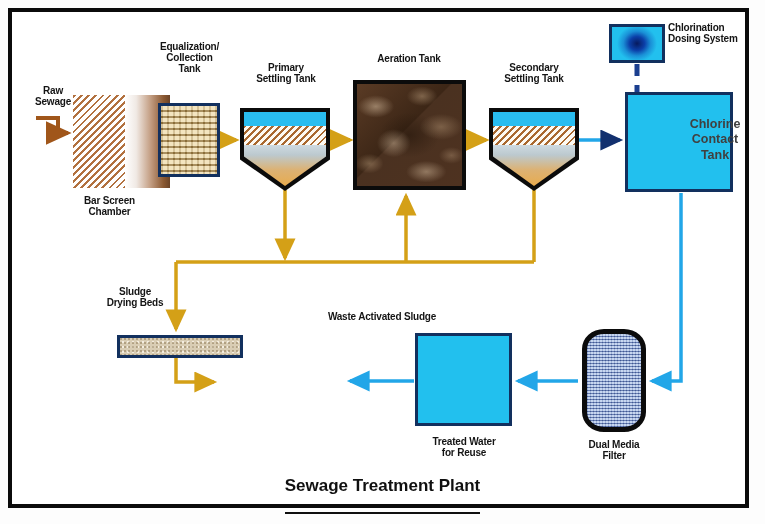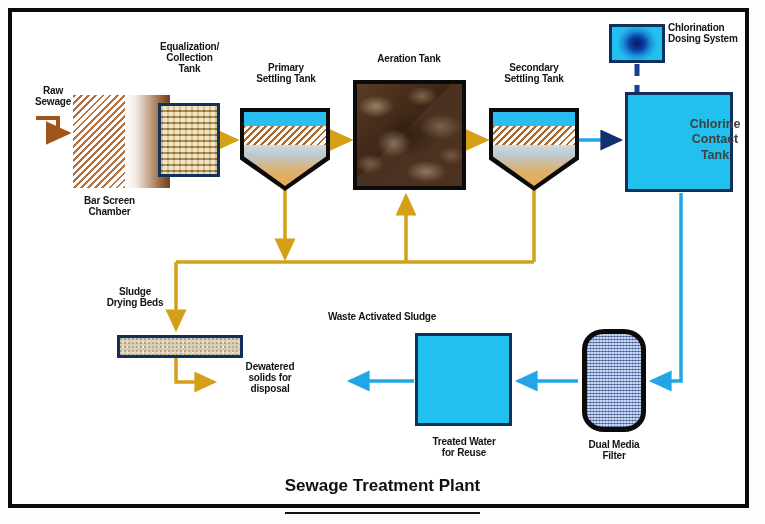--- a/index.html
+++ b/index.html
@@ -215,23 +215,20 @@
 Settling Tank</div>
 
   <div class="lbl s13" style="left:668px;top:23px;width:98px;text-align:left;">Chlorination
 Dosing System</div>
 
   <div class="lbl s13" style="left:302px;top:268px;width:160px;margin-top:44px;">Waste Activated Sludge</div>
 
   <div class="lbl s13" style="left:85px;top:287px;width:100px;">Sludge
 Drying Beds</div>
 
-  <div class="lbl s13" style="left:222px;top:362px;width:96px;">Dewatered
-solids for
-disposal</div>
 
   <div class="lbl s13" style="left:414px;top:437px;width:100px;">Treated Water
 for Reuse</div>
 
   <div class="lbl s13" style="left:566px;top:440px;width:96px;">Dual Media
 Filter</div>
 
   <div id="plant-title">
     <span>Sewage Treatment Plant</span>
   </div>

